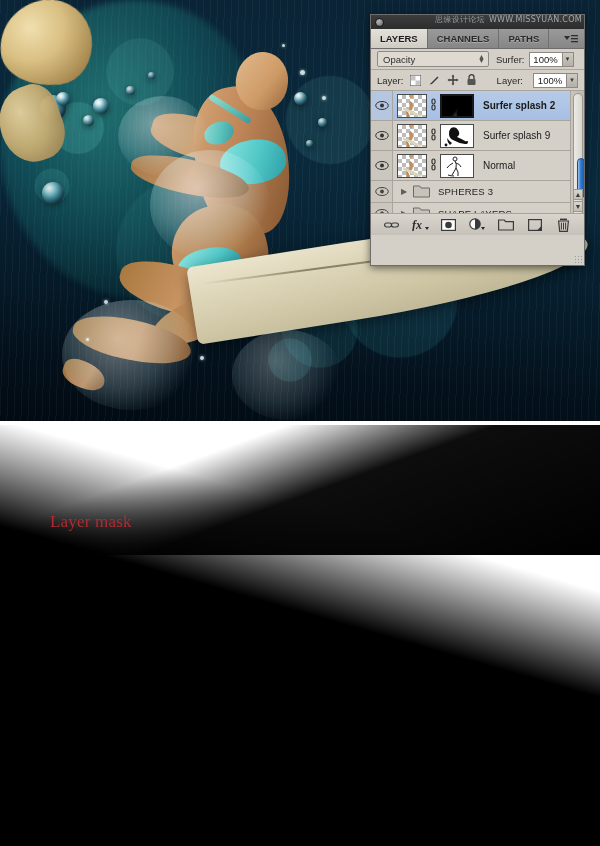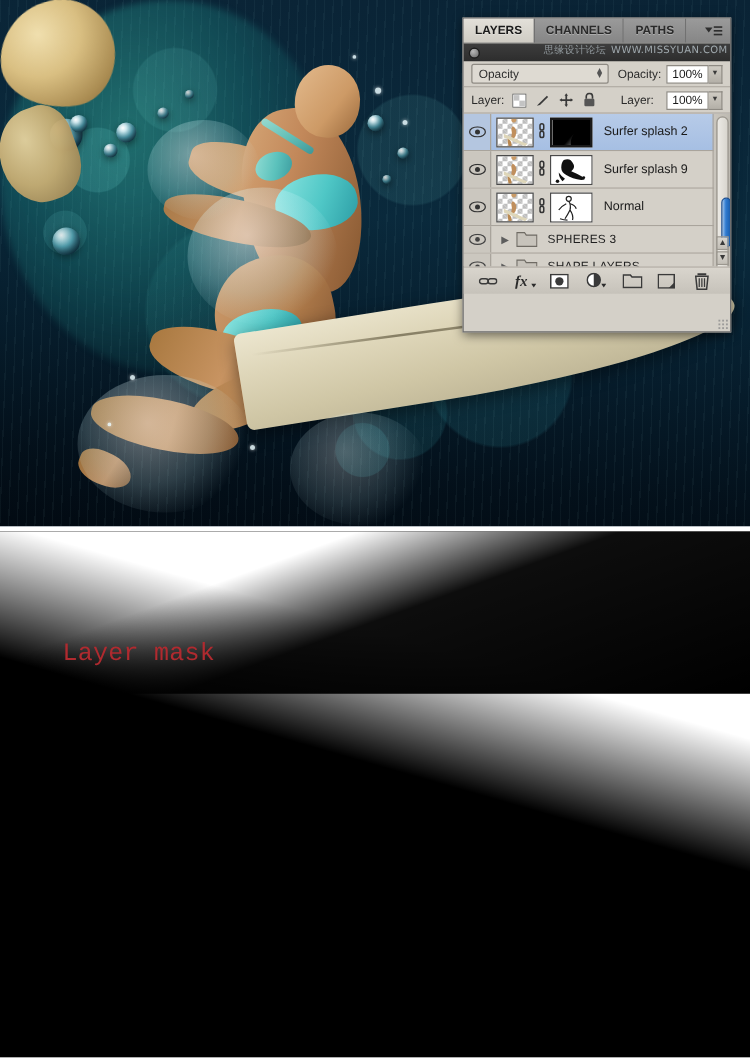--- a/index.html
+++ b/index.html
@@ -194,21 +194,21 @@
   .thumb { width: 30px; height: 24px; border: 1px solid #4a4a4a; margin-left: 4px; position: relative; overflow:hidden;
     background-image:
       linear-gradient(45deg, #bdbdbd 25%, transparent 25%, transparent 75%, #bdbdbd 75%),
       linear-gradient(45deg, #bdbdbd 25%, transparent 25%, transparent 75%, #bdbdbd 75%);
     background-size: 8px 8px; background-position: 0 0, 4px 4px; background-color: #fff;
   }
   .linkicon { width: 13px; text-align:center; color:#333; font-size: 10px; }
   .maskthumb { width: 34px; height: 24px; border: 1px solid #4a4a4a; background: #fff; position: relative; overflow: hidden; }
   .maskthumb.active { border: 2px solid #1a1a1a; }
   .layer-name { margin-left: 9px; font-size: 10px; color: #1a1a1a; white-space: nowrap; }
-  .layer-row.selected .layer-name { font-weight: normal; text-align: right; }
+  .layer-row.selected .layer-name { font-weight: bold; text-align: right; }
   .group-row { height: 22px; display:flex; align-items:center; border-bottom:1px solid #a9a49c; background:#d4d0c8; }
   .tri { width: 14px; text-align:center; font-size: 8px; color:#5d5d5d; margin-left:4px; }
   .folder { width: 17px; height: 13px; margin-left: 2px; position: relative; }
   .group-name { margin-left: 8px; font-size: 9.5px; letter-spacing: .2px; color:#1f1f1f; }
 
   
   #vscroll { position: absolute; right: 0; top: 0; width: 14px; height: 100%;
     background: linear-gradient(90deg,#c9c5bd,#bdb9b1); border-left: 1px solid #a9a49c; }
   #scroll-track { position:absolute; left:2px; top:2px; width:10px; height: 150px;
     background: linear-gradient(90deg,#eceae5,#d8d5ce); border:1px solid #9b978f; border-radius: 5px; }
@@ -219,21 +219,21 @@
     font-size:7px; color:#3a3a3a; background: linear-gradient(180deg,#d8d5ce,#c2beb6); border:1px solid #9b978f;}
   #scroll-up { bottom: 13px; }
   #scroll-down { bottom: 1px; }
 
   
   #panel-footer {
     height: 22px; display:flex; align-items:center; justify-content: space-around;
     background: linear-gradient(180deg,#d9d5cd 0%, #c6c2ba 100%);
     border-top: 1px solid #a9a49c; padding: 0 6px;
   }
-  .foot-btn { width: 17px; height: 15px; display:flex;align-items:center;justify-content:flex-start; color:#2e2e2e; }
+  .foot-btn { width: 17px; height: 15px; display:flex;align-items:center;justify-content:center; color:#2e2e2e; }
   #resize-grip { position:absolute; right:1px; bottom:1px; width:9px; height:9px;
     background-image: radial-gradient(circle, #8d8d8d 0.8px, transparent 1px);
     background-size: 3px 3px; opacity:.8; }
 
   
   #mask-figure {
     position: absolute; left: 0; top: 425px; width: 600px; height: 421px;
     background: #000; overflow: hidden;
   }
   #mask-white {
@@ -244,21 +244,21 @@
     position: absolute; inset: 0;
     background:
       linear-gradient(196deg, rgba(0,0,0,0) 0%, rgba(0,0,0,0) 28%, rgba(0,0,0,1) 46%, rgba(0,0,0,1) 100%);
   }
   #mask-black2 {
     position: absolute; left: 0; top: 0; width: 600px; height: 130px;
     background: linear-gradient(160deg, rgba(0,0,0,0) 0%, rgba(0,0,0,0) 30%, rgba(0,0,0,.95) 52%, #000 100%);
   }
   #mask-label {
     position: absolute; left: 50px; top: 512px;
-    font-size: 20px; color: #b02a2f; font-family: Liberation Mono, monospace;
+    font-size: 17px; color: #b02a2f; font-family: Liberation Serif, serif;
     letter-spacing: .2px;
   }
 </style>
 </head>
 <body>
 
 <div id="page">
 
   <div id="artwork">
     <div class="art-layer" id="water-base"></div>
@@ -305,52 +305,52 @@
     <div class="splash" style="left:232px;top:330px;width:110px;height:90px;opacity:.30;"></div>
     <div class="drop" style="left:300px;top:70px;width:5px;height:5px;"></div>
     <div class="drop" style="left:322px;top:96px;width:4px;height:4px;"></div>
     <div class="drop" style="left:282px;top:44px;width:3px;height:3px;"></div>
     <div class="drop" style="left:104px;top:300px;width:4px;height:4px;"></div>
     <div class="drop" style="left:86px;top:338px;width:3px;height:3px;"></div>
     <div class="drop" style="left:200px;top:356px;width:4px;height:4px;"></div>
 
     <div id="layers-panel">
 
+      <div id="panel-titlebar">
+        <div id="panel-close"></div>
+        <div id="watermark">
+          <span class="cn">思缘设计论坛</span>
+          <span>WWW.MISSYUAN.COM</span>
+        </div>
+      </div>
+
       <div id="tabbar">
         <div class="tab active">LAYERS</div>
         <div class="tab">CHANNELS</div>
         <div class="tab">PATHS</div>
         <div id="tab-spacer"></div>
         <div id="panel-menu-btn">
           <svg width="14" height="10" viewBox="0 0 14 10" aria-hidden="true">
             <polygon points="0,2 6,2 3,6" fill="#2e2e2e"></polygon>
             <rect x="7" y="1" width="7" height="1.3" fill="#2e2e2e"></rect>
             <rect x="7" y="4" width="7" height="1.3" fill="#2e2e2e"></rect>
             <rect x="7" y="7" width="7" height="1.3" fill="#2e2e2e"></rect>
           </svg>
         </div>
       </div>
 
-      <div id="panel-titlebar">
-        <div id="panel-close"></div>
-        <div id="watermark">
-          <span class="cn">思缘设计论坛</span>
-          <span>WWW.MISSYUAN.COM</span>
-        </div>
-      </div>
-
       <div id="blend-row">
         <div id="blend-select">
           <span>Opacity</span>
           <span class="stepper">
             <span>▲</span>
               <span>▼</span>
           </span>
         </div>
-        <span class="lbl">Opacity:</span>
+        <span class="lbl">Surfer:</span>
         <div style="display:flex;margin-left:4px;">
           <div class="numbox">100%</div>
           <div class="numarrow">▼</div>
         </div>
       </div>
 
       <div id="lock-row">
         <span class="lbl" style="margin-left:0">Layer:</span>
         <span class="lockicon">
           <svg width="11" height="11" viewBox="0 0 10 10">

